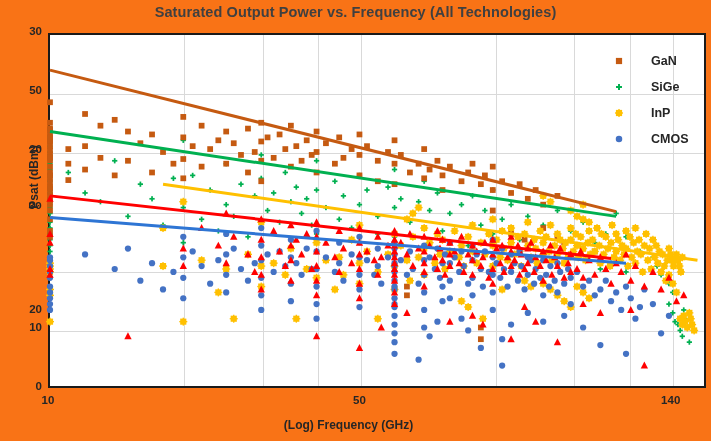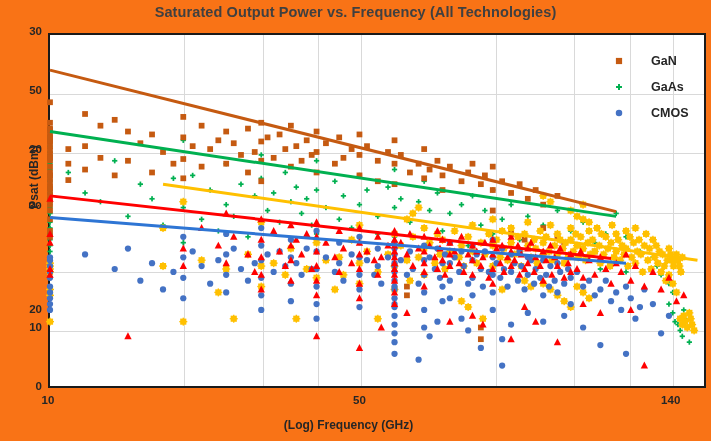--- a/index.html
+++ b/index.html
@@ -3115,21 +3115,31 @@
           </svg></div>
         <span class="lg-txt">GaN</span>
       </div>
       <div class="lg-row">
         <div class="lg-mk"><svg width="14" height="14">
             <g>
               <rect x="4.01" y="6.012" width="5.9799999999999995" height="1.9760000000000002" fill="#00B050"></rect>
               <rect x="6.012" y="4.01" width="1.9760000000000002" height="5.9799999999999995" fill="#00B050"></rect>
             </g>
           </svg></div>
-        <span class="lg-txt">GaAs</span>
+        <span class="lg-txt">SiGe</span>
+      </div>
+      <div class="lg-row">
+        <div class="lg-mk"><svg width="14" height="14">
+            <g>
+              <rect x="3.9" y="3.9" width="6.2" height="6.2" fill="#FFC000"></rect>
+              <rect x="2.9699999999999998" y="6.318" width="8.06" height="1.364" fill="#FFC000"></rect>
+              <rect x="6.318" y="2.9699999999999998" width="1.364" height="8.06" fill="#FFC000"></rect>
+            </g>
+          </svg></div>
+        <span class="lg-txt">InP</span>
       </div>
       <div class="lg-row">
         <div class="lg-mk"><svg width="14" height="14">
             <g>
               <circle cx="7" cy="7" r="3.2550000000000003" fill="#4472C4"></circle>
             </g>
           </svg></div>
         <span class="lg-txt">CMOS</span>
       </div>
     </div>

